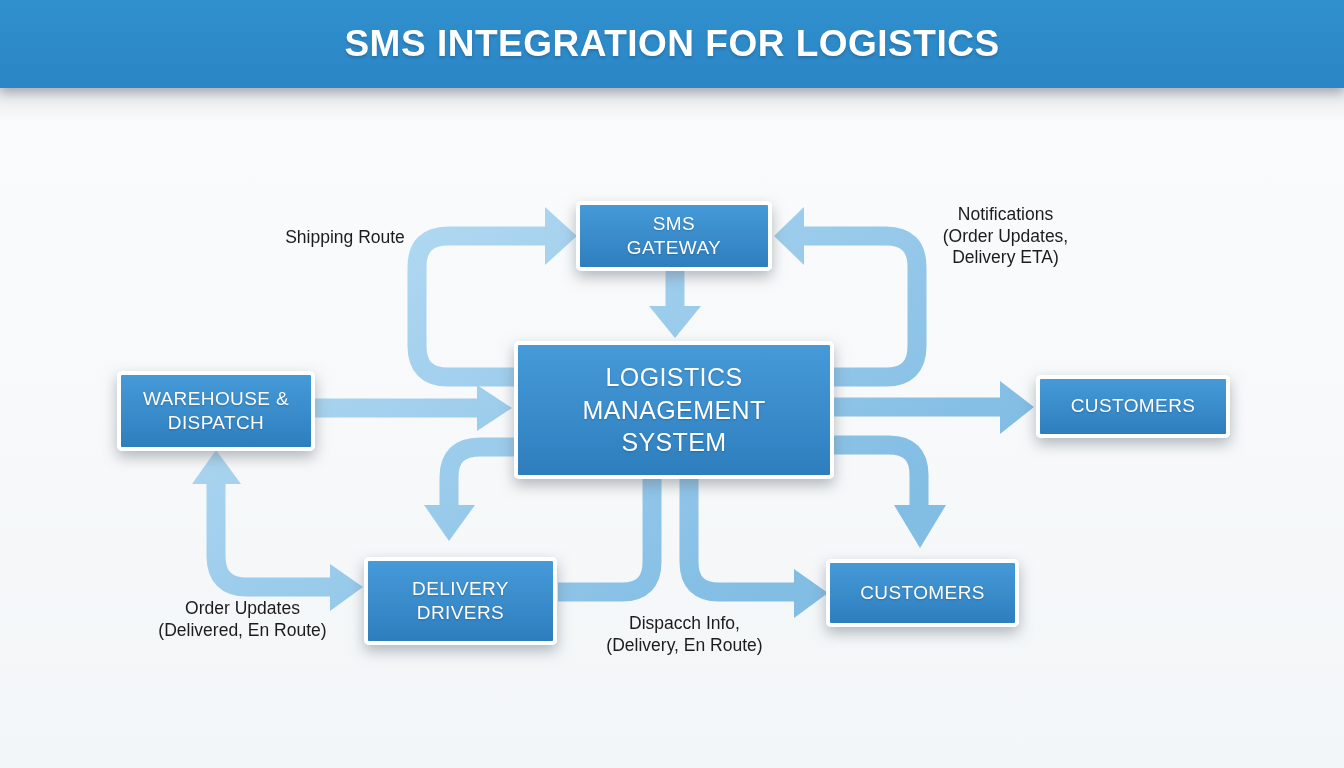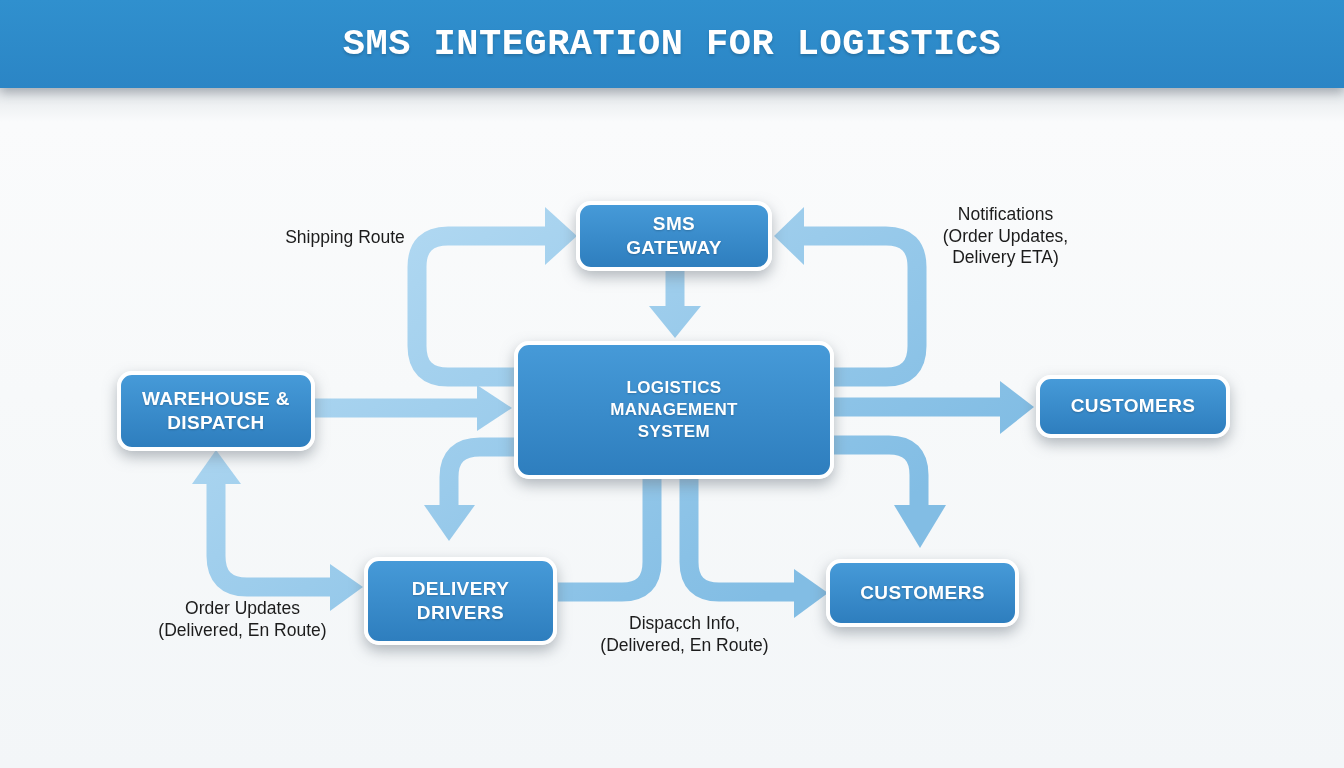--- a/index.html
+++ b/index.html
@@ -16,49 +16,48 @@
     position: absolute; left: 0; top: 0; width: 1344px; height: 88px;
     background: linear-gradient(180deg, var(--banner-top, #3090ce) 0%, var(--banner-bottom, #2b85c5) 100%);
     display: flex; align-items: center; justify-content: center;
     box-shadow: 0 5px 10px rgba(90,100,110,0.45);
     z-index: 5;
   }
   .banner h1 {
     color: var(--title-text, #ffffff);
     font-size: 37px; font-weight: 700; letter-spacing: 0.5px;
     text-shadow: 0 2px 3px rgba(0,0,0,0.18);
-    font-family: Liberation Mono, monospace;
   }
 
   
   .canvas {
     position: absolute; left: 0; top: 88px; width: 1344px; height: 680px;
     background: linear-gradient(180deg, #e3e7ea 0px, #fafbfc 34px, #f7f9fa 45%, #f3f6f8 100%);
   }
 
   
   svg.flow { position: absolute; left: 0; top: 0; z-index: 1; }
   .apath { fill: none; stroke: url(#arrowGrad); stroke-width: 19; stroke-linecap: butt; }
   .ahead { fill: url(#arrowGrad); }
 
   
   .node {
     position: absolute; z-index: 2;
     background: linear-gradient(180deg, var(--node-top, #469ad8) 0%, var(--node-bottom, #2e7ebe) 100%);
     border: 4px solid var(--node-border, #ffffff);
-    border-radius: 15px;
+    border-radius: 5px;
     box-shadow: 0 6px 14px rgba(110,120,130,0.5);
     display: flex; align-items: center; justify-content: center;
-    color: #ffffff; font-weight: 700; text-align: center;
+    color: #ffffff; font-weight: 400; text-align: center;
     white-space: pre-line; line-height: 1.28;
     text-shadow: 0 1px 2px rgba(0,0,0,0.2);
     letter-spacing: 0.4px;
   }
   .node-sms      { left: 576px; top: 201px; width: 196px; height: 70px; font-size: 19px; }
-  .node-lms      { left: 514px; top: 341px; width: 320px; height: 138px; font-size: 17px; line-height: 1.3; }
+  .node-lms      { left: 514px; top: 341px; width: 320px; height: 138px; font-size: 25px; line-height: 1.3; }
   .node-wh       { left: 117px; top: 371px; width: 198px; height: 80px; font-size: 19px; }
   .node-custr    { left: 1036px; top: 375px; width: 194px; height: 63px; font-size: 19px; }
   .node-dd       { left: 364px; top: 557px; width: 193px; height: 88px; font-size: 19px; }
   .node-custb    { left: 826px; top: 559px; width: 193px; height: 68px; font-size: 19px; }
 
   
   .edge-label {
     position: absolute; z-index: 3;
     color: var(--label-text, #1c1c1c);
     font-size: 17.5px; line-height: 1.23; text-align: center;
@@ -155,19 +154,19 @@
   <div class="edge-label lbl-shipping">Shipping Route</div>
 
   <div class="edge-label lbl-notif">Notifications
 (Order Updates,
 Delivery ETA)</div>
 
   <div class="edge-label lbl-status">Order Updates
 (Delivered, En Route)</div>
 
   <div class="edge-label lbl-dispatch">Dispacch Info,
-(Delivered, En Route)</div>
+(Delivery, En Route)</div>
 
   <div class="banner">
     <h1>SMS INTEGRATION FOR LOGISTICS</h1>
   </div>
 
 </div>
 
 </body></html>

